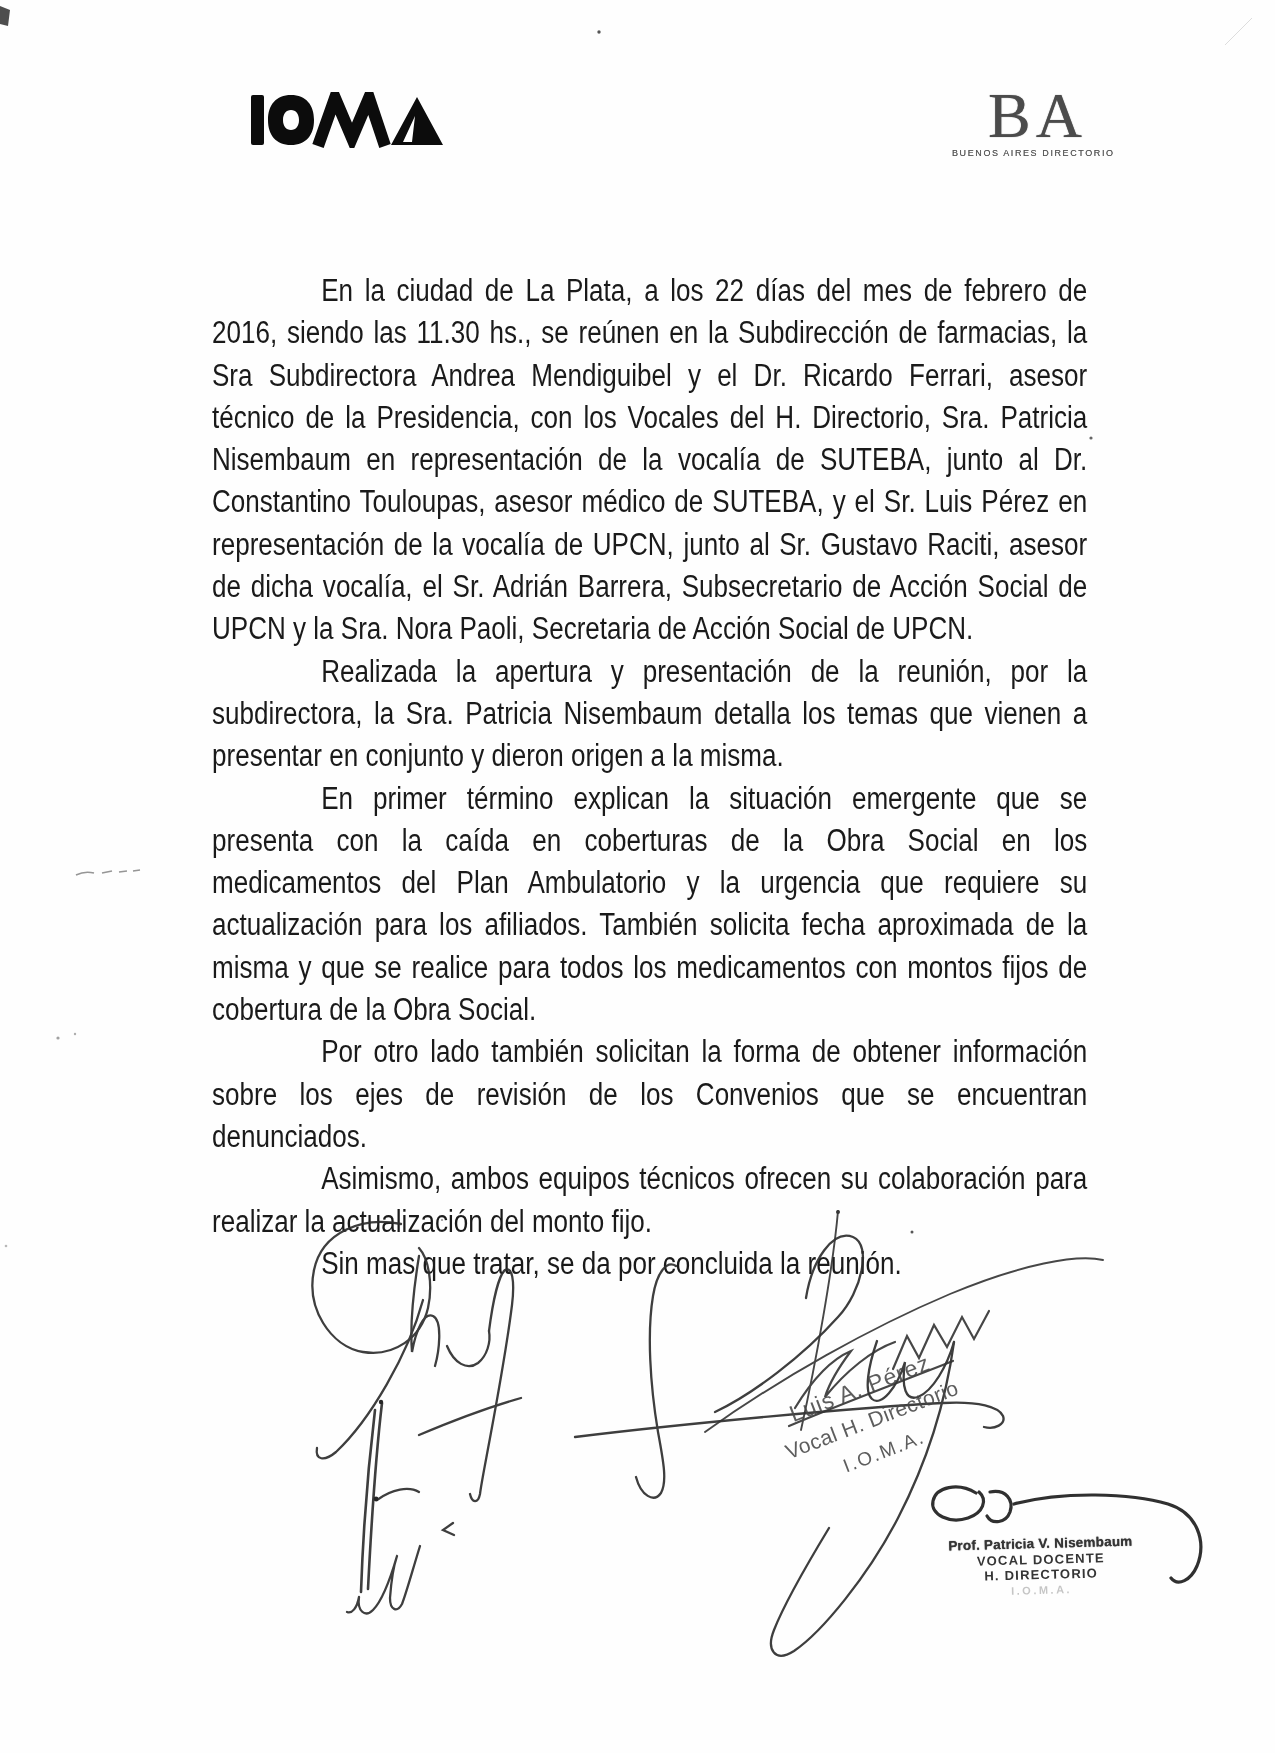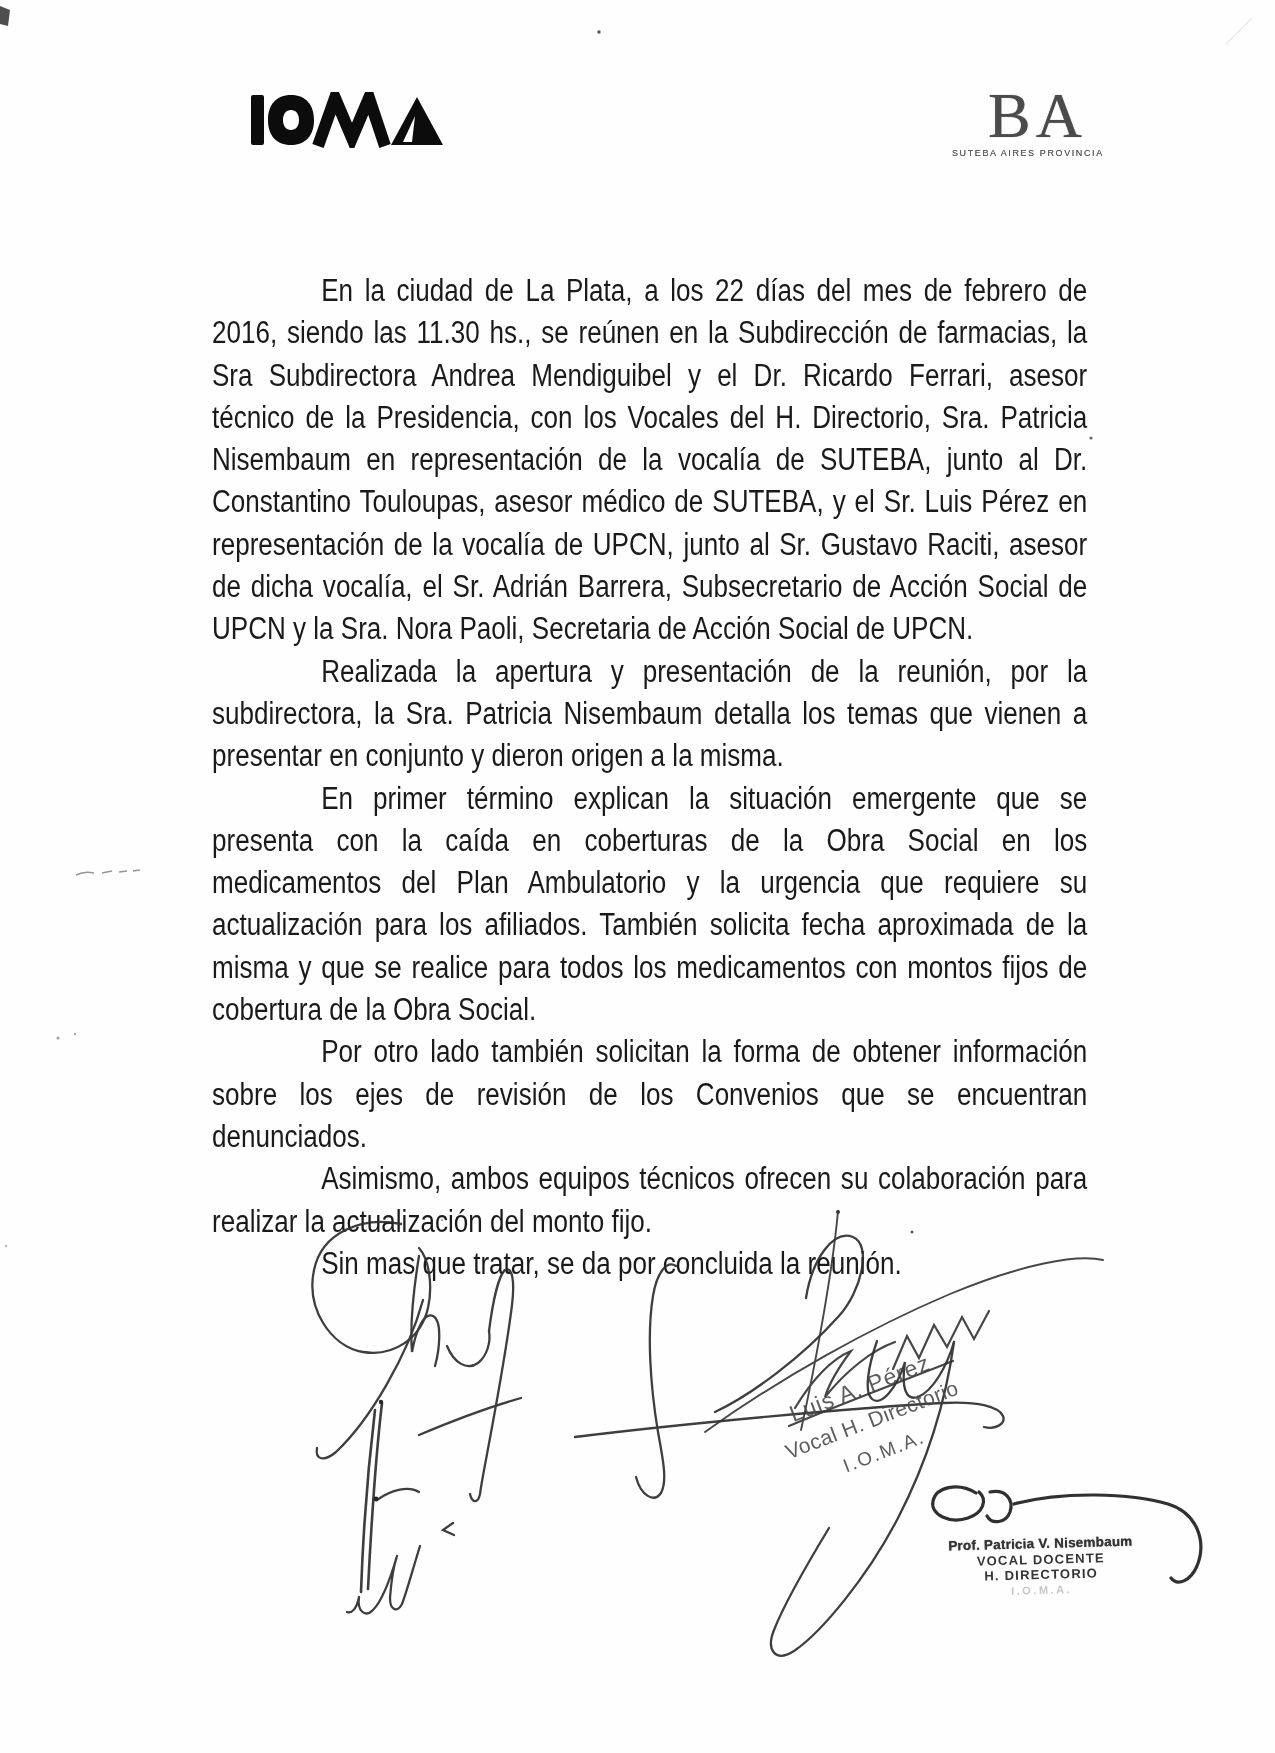--- a/index.html
+++ b/index.html
@@ -65,21 +65,21 @@
       <rect x="2" y="3" width="13" height="50" rx="2"></rect>
       <path d="M42,3 C27,3 19,13 19,28 C19,43 27,53 42,53 C57,53 65,43 65,28 C65,13 57,3 42,3 Z
                M42,18 C47,18 50,22 50,28 C50,34 47,38 42,38 C37,38 34,34 34,28 C34,22 37,18 42,18 Z"></path>
       <path d="M69,54 L86,6 L103,46 L120,6 L136,54" fill="none" stroke="#0c0c0c" stroke-width="12" stroke-miterlimit="10"></path>
       <path d="M142,53 L168,5 L194,53 Z M166,24 L154,50 L163,50 Z" fill="#0c0c0c" fill-rule="evenodd"></path>
     </g>
   </svg>
 
   <div class="ba-logo">
     <div class="ba-letters">BA</div>
-    <div class="ba-sub">SUTEBA AIRES PROVINCIA</div>
+    <div class="ba-sub">BUENOS AIRES DIRECTORIO</div>
   </div>
 
   <div class="bodytext">
     <p>En la ciudad de La Plata, a los 22 días del mes de febrero de 2016, siendo las 11.30 hs., se reúnen en la Subdirección de farmacias, la Sra Subdirectora Andrea Mendiguibel y el Dr. Ricardo Ferrari, asesor técnico de la Presidencia, con los Vocales del H. Directorio, Sra. Patricia Nisembaum en representación de la vocalía de SUTEBA, junto al Dr. Constantino Touloupas, asesor médico de SUTEBA, y el Sr. Luis Pérez en representación de la vocalía de UPCN, junto al Sr. Gustavo Raciti, asesor de dicha vocalía, el Sr. Adrián Barrera, Subsecretario de Acción Social de UPCN y la Sra. Nora Paoli, Secretaria de Acción Social de UPCN.</p>
     <p>Realizada la apertura y presentación de la reunión, por la subdirectora, la Sra. Patricia Nisembaum detalla los temas que vienen a presentar en conjunto y dieron origen a la misma.</p>
     <p>En primer término explican la situación emergente que se presenta con la caída en coberturas de la Obra Social en los medicamentos del Plan Ambulatorio y la urgencia que requiere su actualización para los afiliados. También solicita fecha aproximada de la misma y que se realice para todos los medicamentos con montos fijos de cobertura de la Obra Social.</p>
     <p>Por otro lado también solicitan la forma de obtener información sobre los ejes de revisión de los Convenios que se encuentran denunciados.</p>
     <p>Asimismo, ambos equipos técnicos ofrecen su colaboración para realizar la actualización del monto fijo.</p>
     <p>Sin mas que tratar, se da por concluida la reunión.</p>
   </div>

